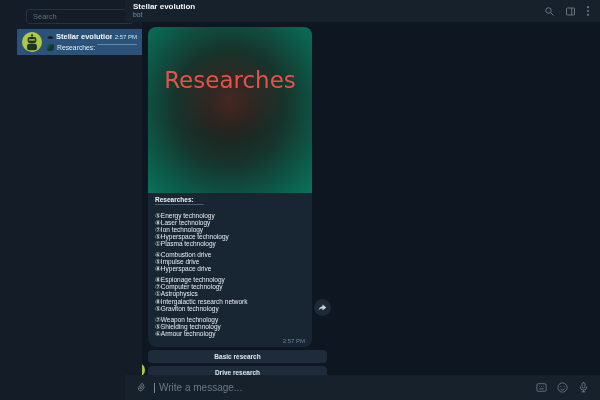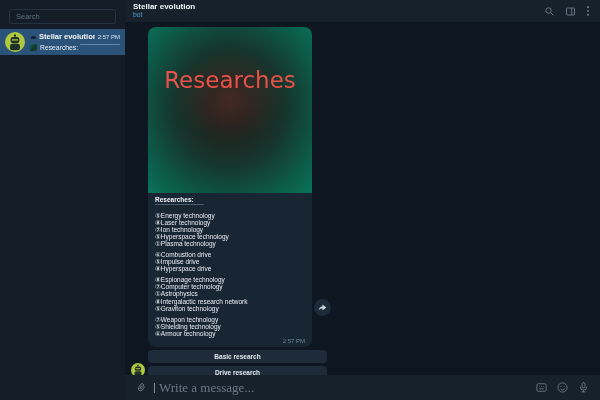--- a/index.html
+++ b/index.html
@@ -3,21 +3,21 @@
 <meta charset="utf-8">
 <style>
   html,body{margin:0;padding:0;}
   body{width:600px;height:400px;overflow:hidden;background:#000;
        font-family:"Liberation Sans","DejaVu Sans",sans-serif;
        -webkit-font-smoothing:antialiased;}
   .app{position:relative;width:600px;height:400px;background:var(--background,#0e1621);}
 
   
   .sidebar{position:absolute;left:0;top:0;width:125px;height:400px;
-           background:var(--sidebar,#141d27);z-index:2;}
+           background:var(--sidebar,#141d27);z-index:2;padding-left:17px;}
   .search-wrap{padding:5px 9px 3px 9px;}
   .search-input{width:100%;box-sizing:border-box;height:15px;background:transparent;
         border:1px solid #243341;border-radius:3px;color:#aebecb;font-size:7.5px;
         padding:0 6px;outline:none;font-family:inherit;}
   .search-input::placeholder{color:#5f6e7b;}
   .chat-item{position:relative;height:26px;margin-top:2px;background:var(--selected_chat,#2b5278);
              display:flex;align-items:center;padding:0 5px;cursor:pointer;}
   .avatar{width:20px;height:20px;border-radius:50%;background:var(--avatar,#aec940);
           display:flex;align-items:center;justify-content:center;flex:0 0 auto;}
   .avatar svg{display:block;}
@@ -73,21 +73,21 @@
   .share-btn{position:absolute;left:189px;top:299px;width:17px;height:17px;border-radius:50%;
         background:#1c2a38;display:flex;align-items:center;justify-content:center;cursor:pointer;z-index:1;}
 
   
   .composer{position:absolute;left:0;right:0;bottom:0;height:25px;background:var(--panel,#17212b);
             display:flex;align-items:center;padding:0 10px;z-index:3;}
   .composer .icon{display:inline-flex;color:#6b7987;cursor:pointer;}
   .attach{margin-right:7px;transform:rotate(35deg);}
   .caret{width:1px;height:10px;background:#7a8a99;margin-right:2px;}
   .msg-input{flex:1;background:transparent;border:none;outline:none;color:#cfd9e2;
-             font-size:13px;font-family:Liberation Serif, serif;min-width:0;}
+             font-size:10px;font-family:Liberation Sans, sans-serif;min-width:0;}
   .msg-input::placeholder{color:#6b7987;}
   .right-icons{display:flex;align-items:center;gap:8px;margin-left:8px;}
 </style>
 </head>
 <body>
 
 <div class="app">
 
   <aside class="sidebar">
     <div class="search-wrap">

